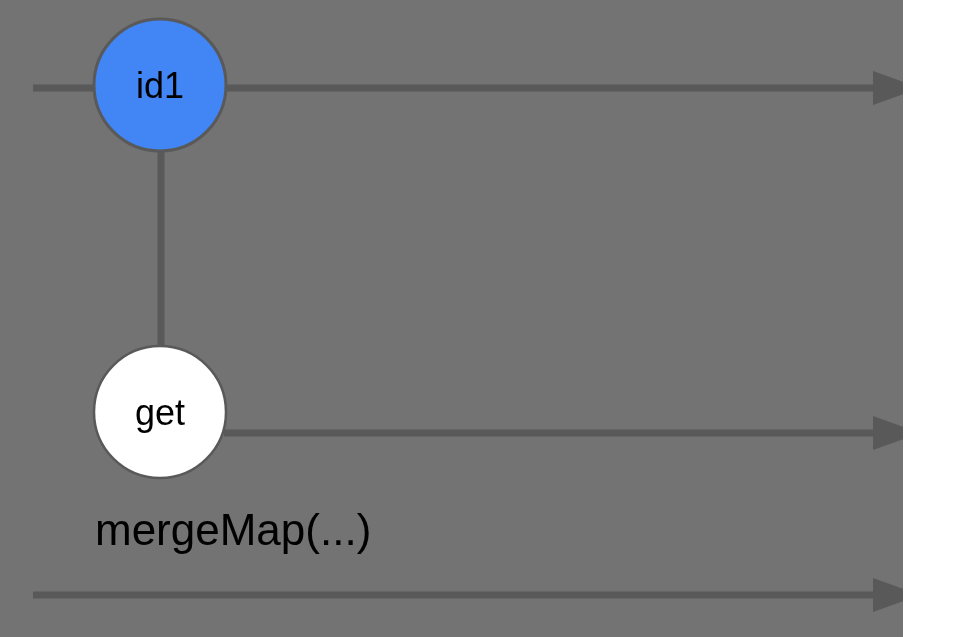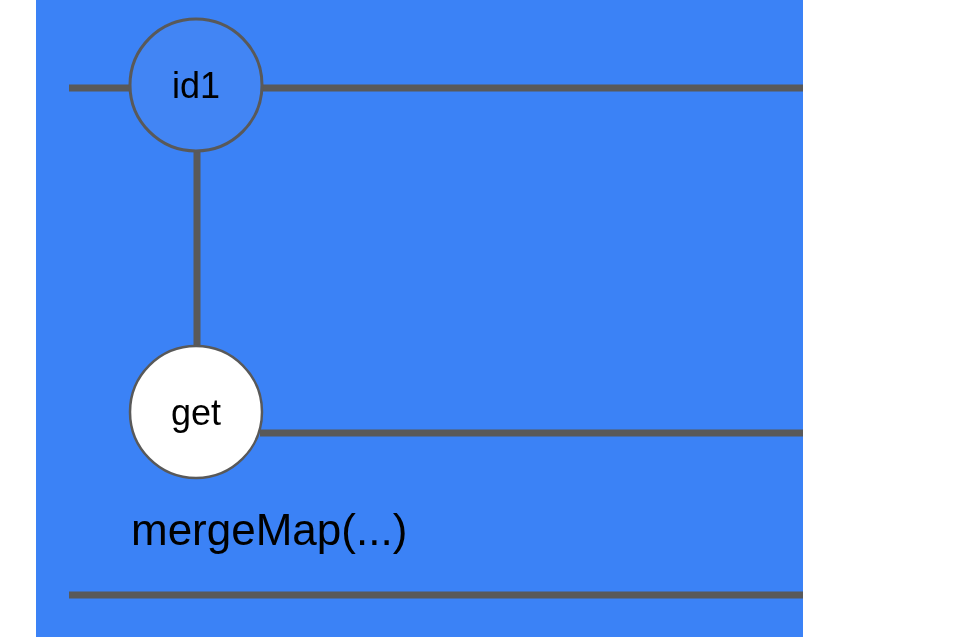--- a/index.html
+++ b/index.html
@@ -2,26 +2,25 @@
 <html><head>
 <meta charset="utf-8">
 <style>
   html, body {
     margin: 0;
     padding: 0;
     background: #ffffff;
   }
   .canvas {
     position: relative;
-    width: 767px;
+    width: 903px;
     height: 637px;
-    background: #3b82f6;
+    background: #737373;
     overflow: hidden;
     font-family: "Liberation Sans", sans-serif;
-    margin-left: 36px;
   }
   svg { display: block; }
   .timeline-line {
     stroke-width: 7;
     fill: none;
   }
   .connector-line {
     stroke-width: 7;
     fill: none;
   }

